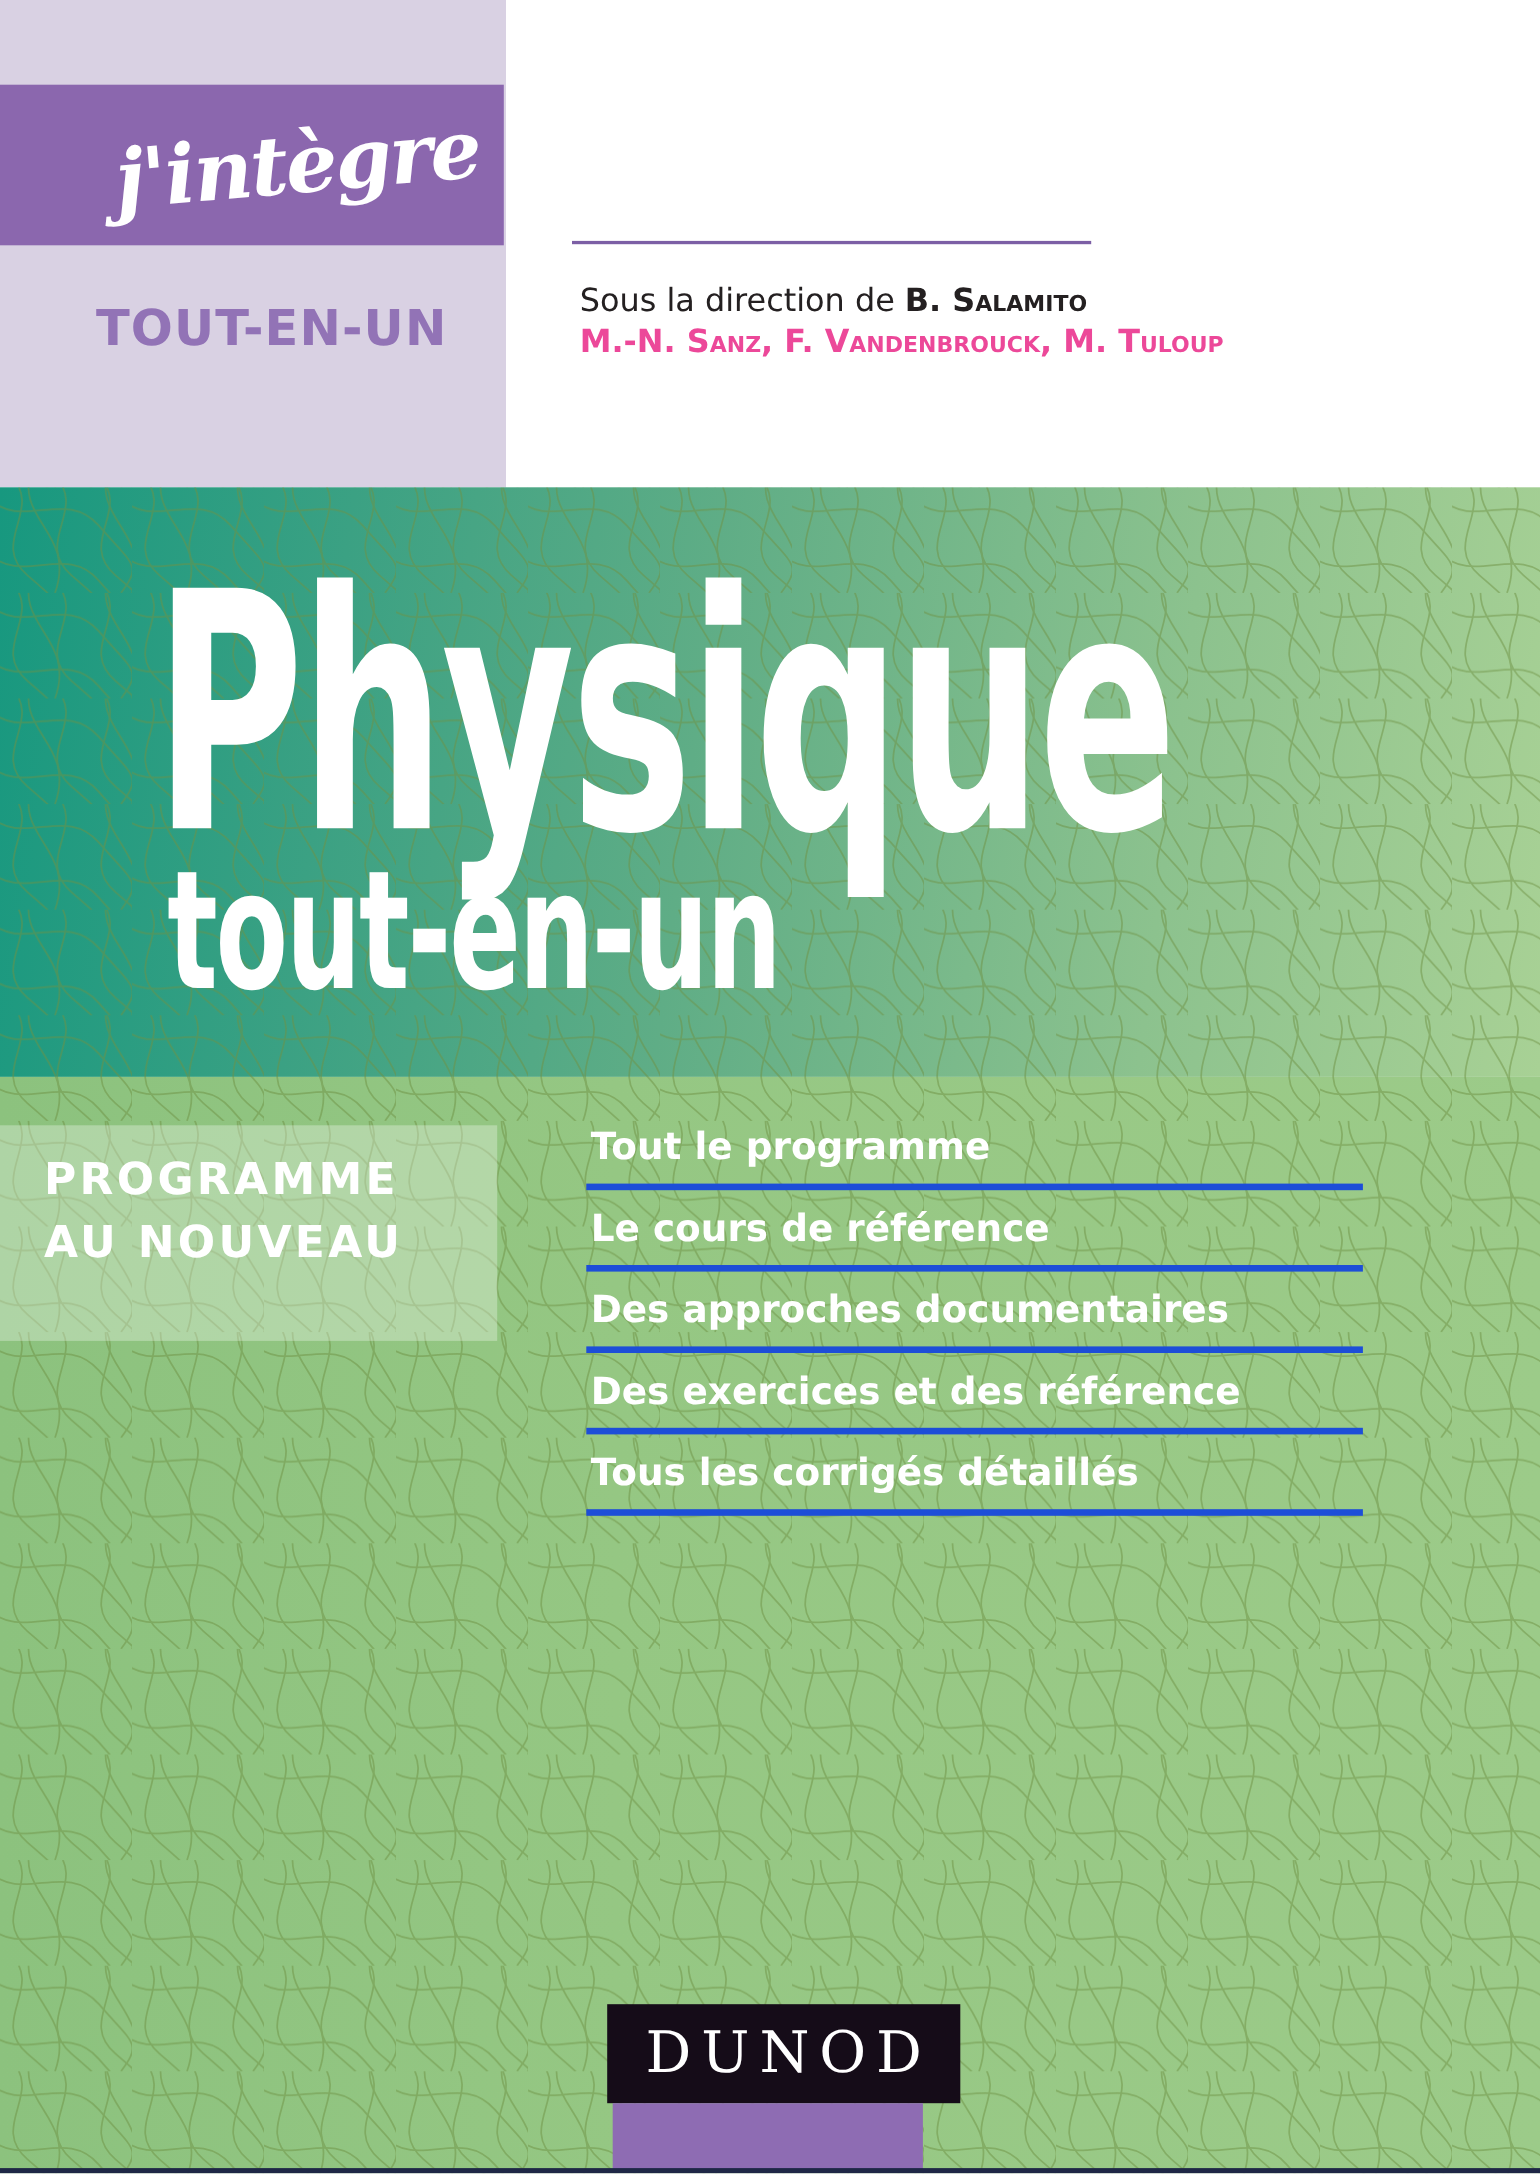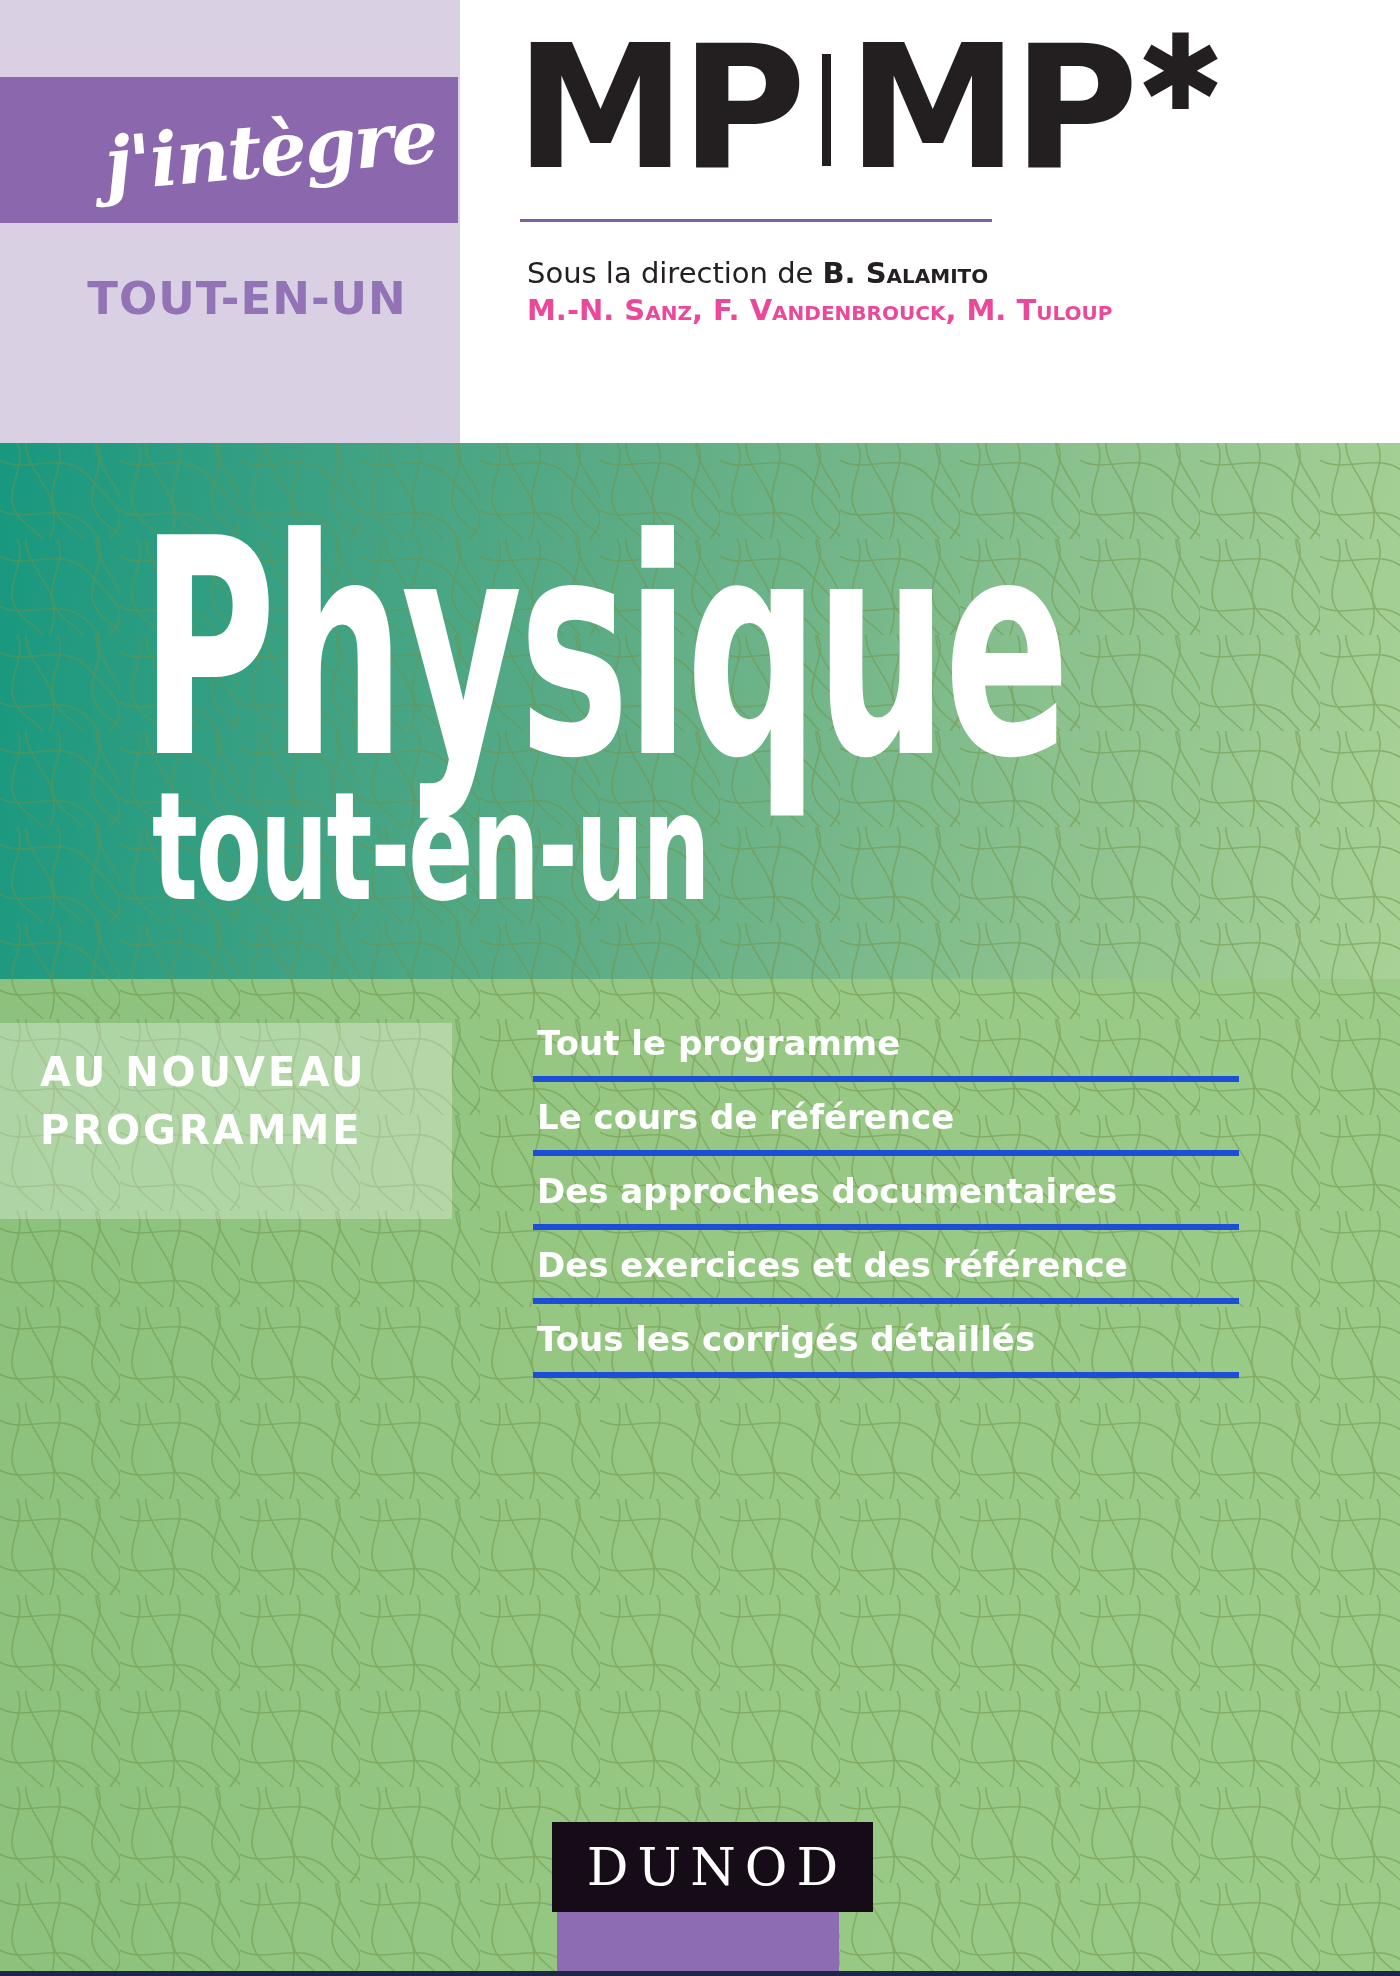--- a/index.html
+++ b/index.html
@@ -149,21 +149,20 @@
 
 <div class="cover">
 
   <div class="lavender-block">
     <div class="brand-band">
       <span class="script">j'intègre</span>
     </div>
     <div class="series">TOUT-EN-UN</div>
   </div>
 
-  <div class="level-title"><span>MP</span><span class="divider"></span><span>MP</span><span class="star">✱</span></div>
   <div class="underline"></div>
   <div class="direction-line"><span>Sous la direction de</span><span class="name">B. Salamito</span></div>
   <div class="authors-line name">M.-N. Sanz, F. Vandenbrouck, M. Tuloup</div>
 
   <div class="green-top"></div>
   <div class="green-bottom"></div>
   <svg class="pattern" xmlns="http://www.w3.org/2000/svg" width="1400" height="1533">
     <defs>
       <pattern id="guilloche" width="120" height="96" patternUnits="userSpaceOnUse">
         <g fill="none" stroke="#6e9143" stroke-width="1.6" opacity="0.5">
@@ -177,22 +176,22 @@
         </g>
       </pattern>
     </defs>
     <rect width="1400" height="1533" fill="url(#guilloche)"></rect>
   </svg>
 
   <h1 class="title">Physique</h1>
   <div class="subtitle">tout-en-un</div>
 
   <div class="badge">
+    <div class="badge-line">PROGRAMME</div>
     <div class="badge-line">AU NOUVEAU</div>
-    <div class="badge-line">PROGRAMME</div>
   </div>
 
   <ul class="features">
     <li>Tout le programme</li>
     <li>Le cours de référence</li>
     <li>Des approches documentaires</li>
     <li>Des exercices et des référence</li>
     <li>Tous les corrigés détaillés</li>
   </ul>
 

